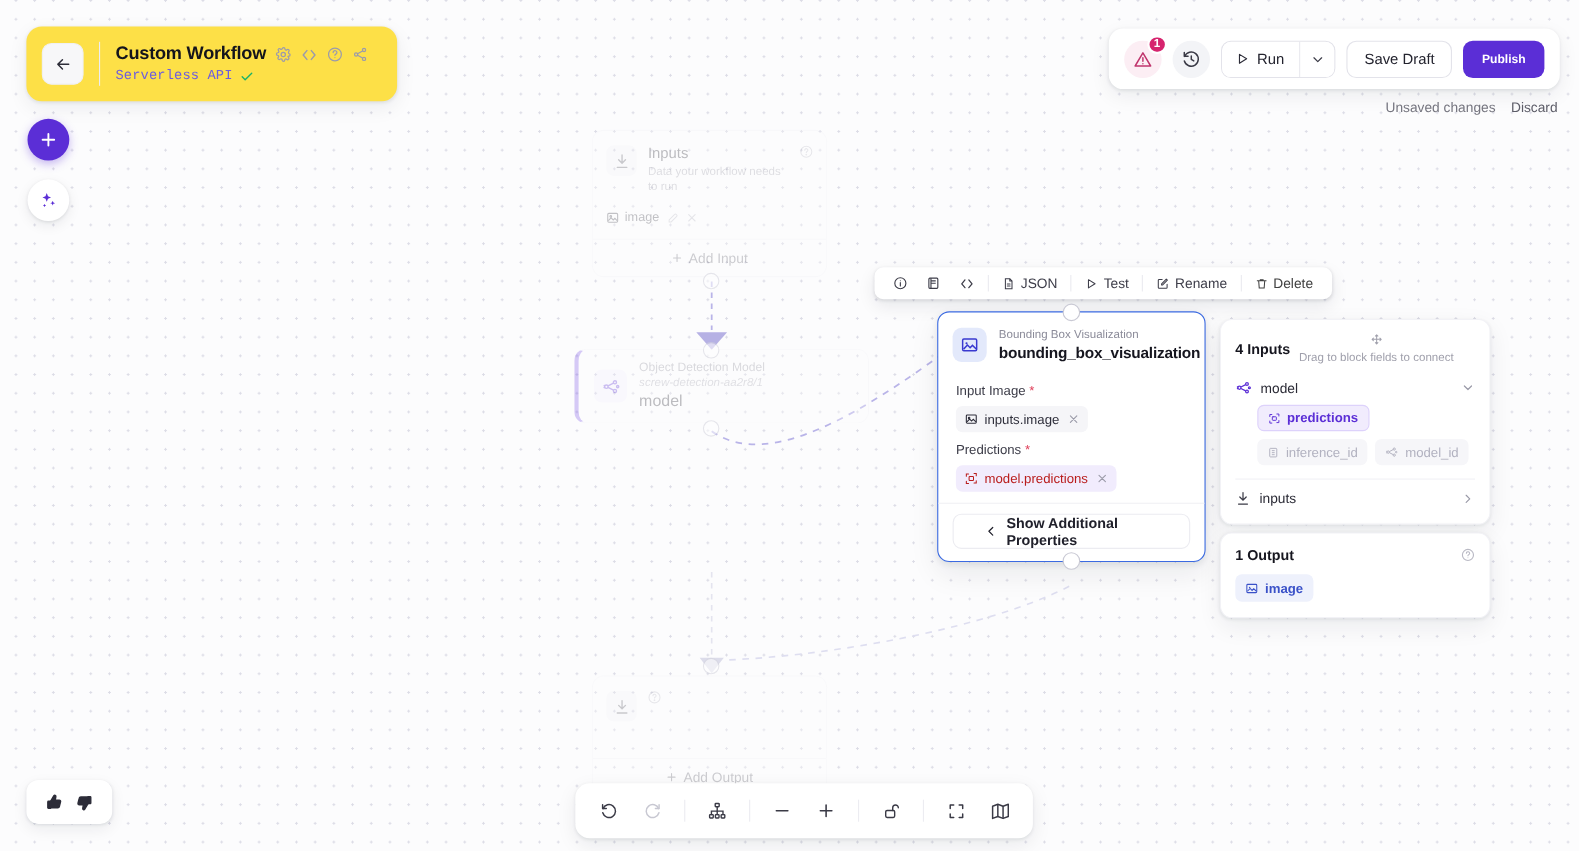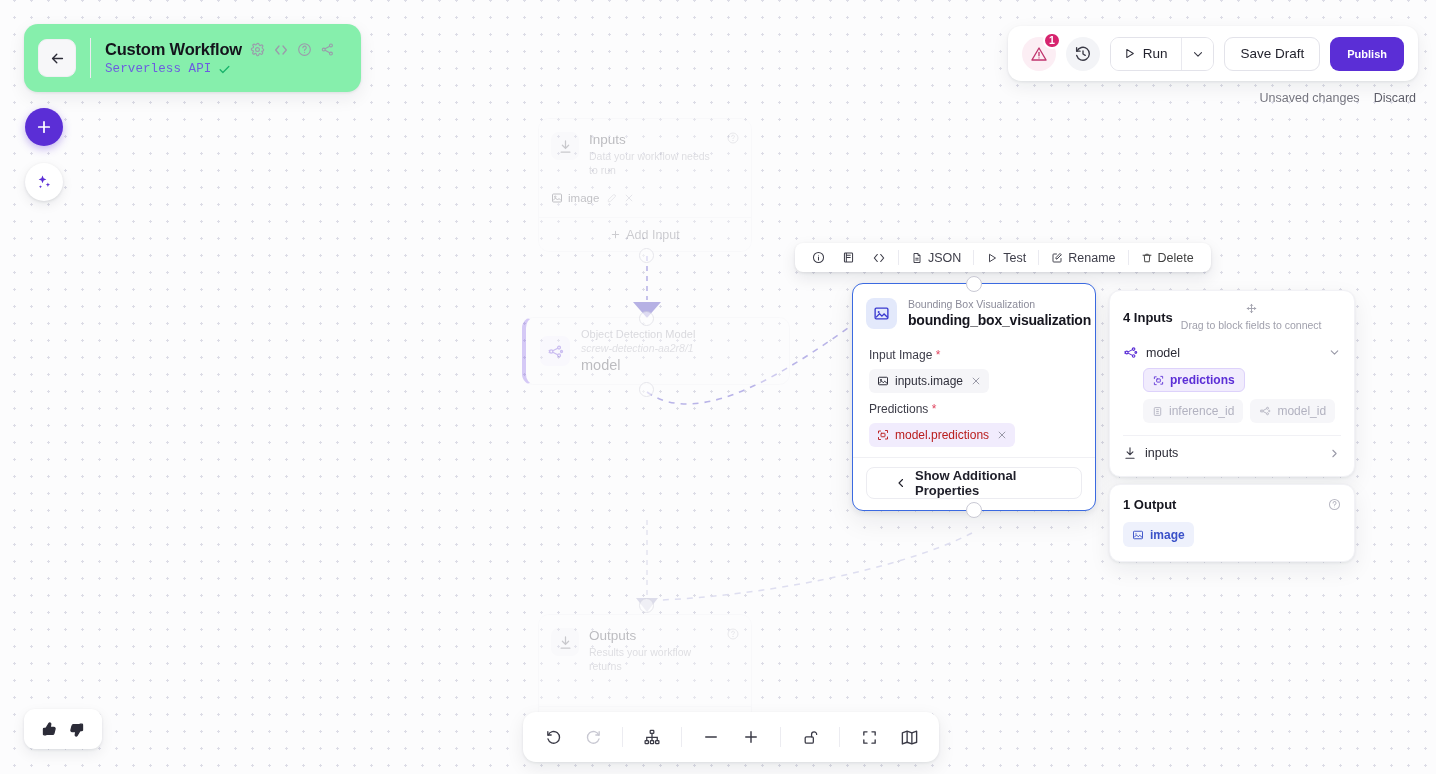--- a/index.html
+++ b/index.html
@@ -20,21 +20,21 @@
     background-position: 6px 9px;
   }
 
   
   .edges { position: absolute; inset: 0; pointer-events: none; }
 
   
   .title-card {
     position: absolute; left: 24px; top: 24px;
     width: 337px; height: 68px;
-    background: #86efac; border-radius: 14px;
+    background: #fde047; border-radius: 14px;
     box-shadow: 0 1px 3px rgba(16,24,40,.08), 0 6px 18px rgba(16,24,40,.07);
     display: flex; align-items: center; padding: 0 14px;
   }
   .back-btn {
     width: 38px; height: 38px; border-radius: 9px;
     background: #f7f7f9; border: 1px solid #f0f0f4;
     display: flex; align-items: center; justify-content: center;
     cursor: pointer; flex: 0 0 auto;
   }
   .vdiv { width: 1px; height: 40px; background: #ececf1; margin: 0 14px; }
@@ -346,24 +346,20 @@
   </div>
   <div class="ghost-handle" style="left:639px; top:311px;"></div>
   <div class="ghost-handle" style="left:639px; top:382px;"></div>
 
   <div class="ghost io-node" style="left:538px; top:614px;">
     <div class="io-head">
       <div class="io-ico">
         <svg width="15" height="15" viewBox="0 0 24 24" fill="none" stroke="currentColor" stroke-width="2" stroke-linecap="round">
           <path d="M12 3v11M7 10l5 5 5-5M5 21h14"></path>
         </svg>
-      </div>
-      <div class="io-txt">
-        <div class="io-title">Outputs</div>
-        <div class="io-sub">Results your workflow returns</div>
       </div>
       <div class="io-help">
         <svg width="12" height="12" viewBox="0 0 24 24" fill="none" stroke="currentColor" stroke-width="2">
           <circle cx="12" cy="12" r="10"></circle>
             <path d="M9.2 9a2.8 2.8 0 115.3 1.3c-.6 1-2.5 1.4-2.5 2.9" stroke-linecap="round"></path>
             <circle cx="12" cy="17" r=".6" fill="currentColor"></circle>
         </svg>
       </div>
     </div>
     <div style="height:20px"></div>

